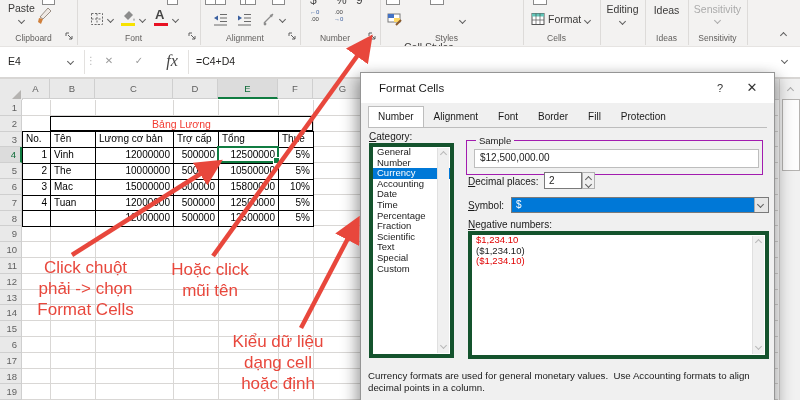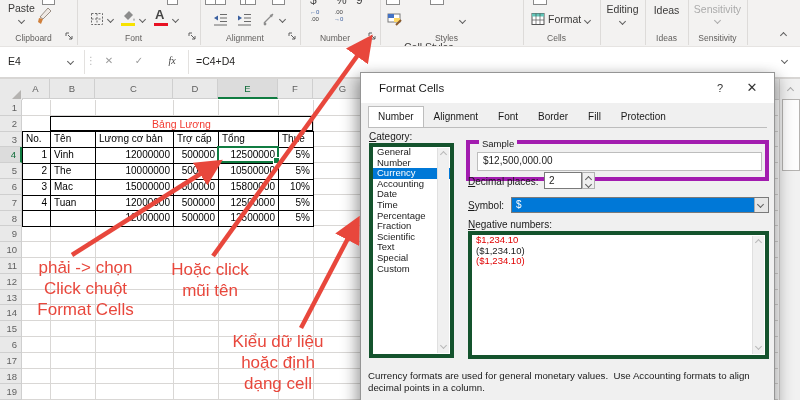--- a/index.html
+++ b/index.html
@@ -78,21 +78,21 @@
        border:1px solid transparent;border-bottom:none;}
   .tab.active{background:#fff;border-color:#bdbdbd;height:21px;position:relative;z-index:2;box-sizing:border-box;}
   .dlbl{position:absolute;font-size:10px;color:#1a1a1a;}
   .ul1::first-letter{text-decoration:underline;}
   .listbox{position:absolute;background:#fff;border:4px solid #14532d;box-sizing:border-box;overflow:hidden;}
   .lb-item{font-size:9.5px;line-height:10.6px;padding:0 0 0 4px;color:#1a1a1a;white-space:nowrap;}
   .lb-item.selected{background:#0078d7;color:#fff;}
   .lb-item.red{color:#e00000;}
   .lbsb{position:absolute;top:1px;right:1px;bottom:1px;width:11px;background:#f0f0f0;border-left:1px solid #e0e0e0;}
   .lbsb .chev{border-color:#b8b8b8;position:absolute;left:3px;}
-  .groupbox{position:absolute;border:4px solid #a21caf;}
+  .groupbox{position:absolute;border:1px solid #a21caf;}
   .gb-legend{position:absolute;left:9px;top:-6px;background:#f0f0f0;padding:0 3px;font-size:9.5px;color:#1a1a1a;}
   .samplebox{position:absolute;left:7px;top:8px;width:278px;height:17px;background:#fff;border:1px solid #bdbdbd;
              font-size:10px;line-height:16px;padding-left:5px;color:#1a1a1a;}
   .spin{position:absolute;background:#fff;border:1px solid #7a7a7a;font-size:10px;line-height:15px;padding-left:4px;box-sizing:border-box;}
   .spinner{position:absolute;width:13px;height:17px;border:1px solid #b0b0b0;background:#f0f0f0;box-sizing:border-box;}
   .spinner span{position:absolute;left:3px;}
   .combo{position:absolute;background:#0078d7;border:1px solid #7a7a7a;box-sizing:border-box;}
   .combo .val{font-size:10px;line-height:14px;color:#fff;padding-left:4px;}
   .combo .drop{position:absolute;right:0;top:0;bottom:0;width:13px;background:#e6e6e6;border-left:1px solid #adadad;}
   .desc{position:absolute;font-size:9.7px;line-height:11.5px;color:#1a1a1a;white-space:pre-wrap;}
@@ -222,21 +222,21 @@
   <span class="chev up abs" style="left:781px;top:33px;"></span>
 </div>
 
 <div class="fbar">
   <div class="abs" style="left:8px;top:0;line-height:28px;font-size:10.5px;color:#252423;">E4</div>
   <span class="chev abs" style="left:68px;top:12px;"></span>
   <div class="vline" style="left:84px;"></div>
   <div class="fb-ico" style="left:86px;width:10px;color:#b8b8b8;">⋮</div>
   <div class="fb-ico" style="left:100px;width:18px;">✕</div>
   <div class="fb-ico" style="left:130px;width:18px;">✓</div>
-  <div class="fb-ico" style="left:162px;width:20px;font-family:'Liberation Serif','DejaVu Serif',serif;font-style:italic;font-size:10px;color:#444;">fx</div>
+  <div class="fb-ico" style="left:162px;width:20px;font-family:'Liberation Serif','DejaVu Serif',serif;font-style:italic;font-size:16px;color:#444;">fx</div>
   <div class="vline" style="left:188px;"></div>
   <div class="abs" style="left:196px;top:0;line-height:28px;font-size:10.5px;color:#252423;">=C4+D4</div>
   <span class="chev abs" style="left:782px;top:11px;"></span>
 </div>
 
 <div class="corner">
     <div class="tri"></div>
   </div>
 <div class="hdr-fill"></div>
 <div class="colhdrs" id="col-headers">
@@ -319,32 +319,32 @@
 <div class="selbox">
     <div class="handle"></div>
   </div>
 
 <div class="vsb">
   <div class="btn"><span class="chev up gray"></span></div>
   <div class="thumb"></div>
 </div>
 
 <div class="note" id="note1" style="left:18px;top:257px;width:135px;">
+    <div>Click chuột</div>
     <div>phải -&gt; chọn</div>
-    <div>Click chuột</div>
     <div>Format Cells</div>
   </div>
 <div class="note" id="note2" style="left:160px;top:259px;width:100px;">
     <div>Hoặc click</div>
     <div>mũi tên</div>
   </div>
 <div class="note" id="note3" style="left:222px;top:331px;width:112px;">
     <div>Kiểu dữ liệu</div>
+    <div>dạng cell</div>
     <div>hoặc định</div>
-    <div>dạng cell</div>
   </div>
 <svg class="overlay" width="800" height="400">
   <defs>
     <marker id="ah" markerWidth="6" markerHeight="6" refX="4.2" refY="3" orient="auto">
       <path d="M0,0 L6,3 L0,6 z" fill="#e8473c"></path>
     </marker>
   </defs>
   <line class="arrow" x1="72" y1="255" x2="216" y2="164" marker-end="url(#ah)"></line>
   <line class="arrow" x1="213" y1="256" x2="368" y2="41" marker-end="url(#ah)"></line>
   <line class="arrow" x1="301" y1="328" x2="356" y2="223" marker-end="url(#ah)"></line>

